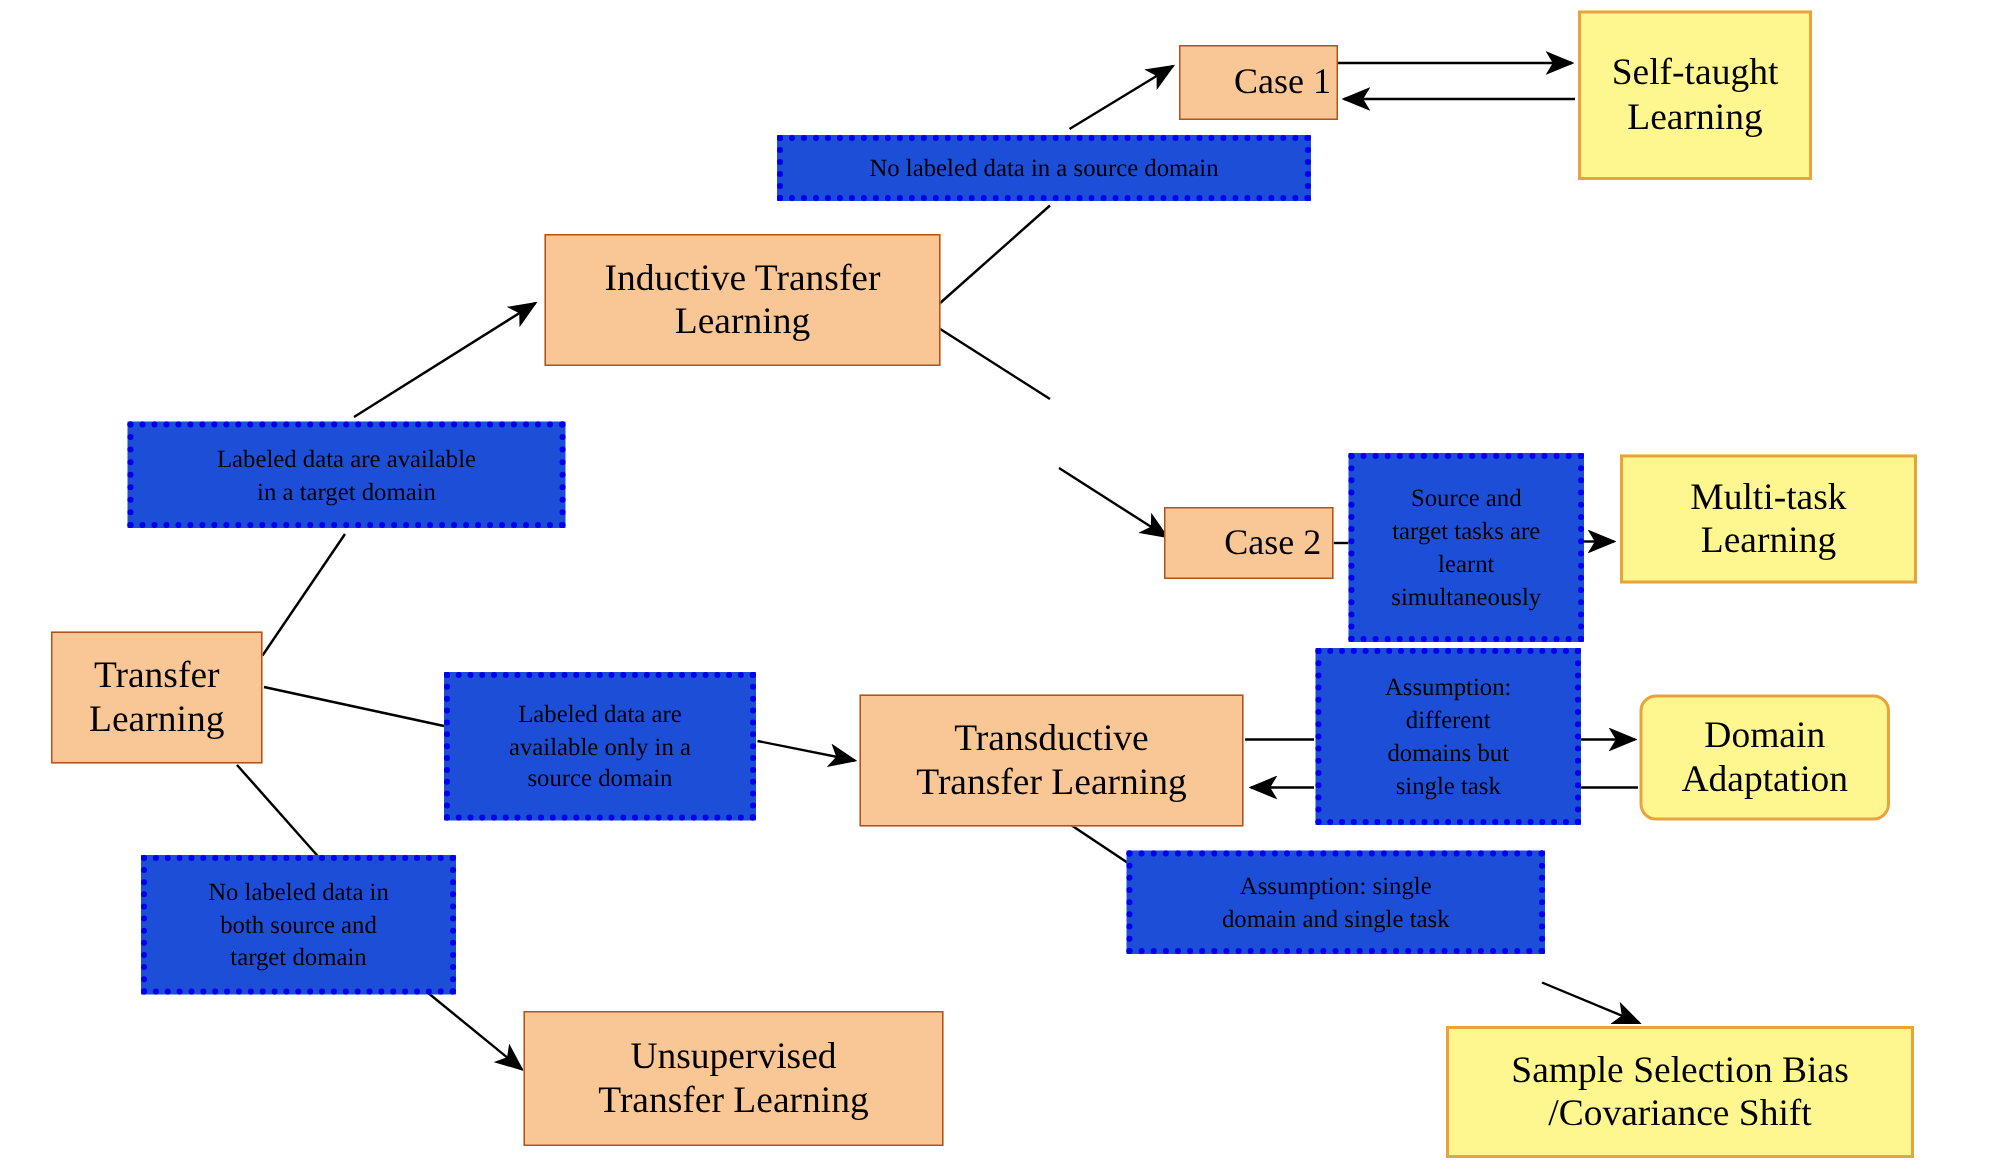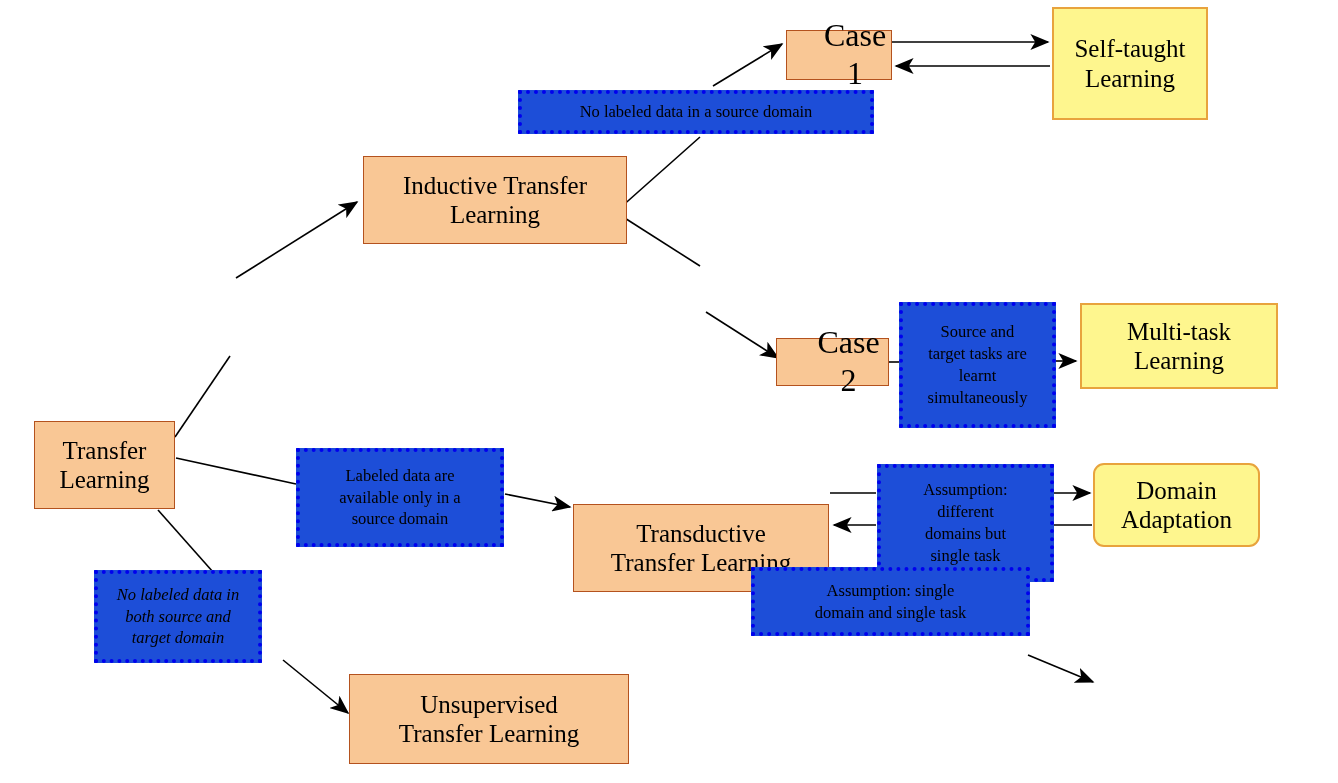--- a/index.html
+++ b/index.html
@@ -38,21 +38,21 @@
     border: 2px solid #E8A33D;
     font-size: 25px;
   }
   
   .n-cyan {
     background: #1d4ed8;
     border: 4px dotted #0000EE;
     font-size: 16.5px;
     line-height: 1.32;
   }
-  .n-case { font-size: 32px; padding-left: 32px; }
+  .n-case { font-size: 24px; padding-left: 32px; }
   svg.edges {
     position: absolute;
     left: 0; top: 0;
     width: 1338px;
     height: 783px;
     pointer-events: none;
   }
 </style>
 </head>
 <body>
@@ -109,81 +109,89 @@
   <div class="node n-orange" style="left:34px; top:421px; width:141px; height:88px;">
     <span>Transfer
 Learning</span>
   </div>
 
   <div class="node n-orange" style="left:363px; top:156px; width:264px; height:88px;">
     <span>Inductive Transfer
 Learning</span>
   </div>
 
-  <div class="node n-orange" style="left:573px; top:463px; width:256px; height:88px;margin-top:41px;">
+  <div class="node n-orange" style="left:573px; top:463px; width:256px; height:88px;">
     <span>Transductive
 Transfer Learning</span>
   </div>
 
   <div class="node n-orange" style="left:349px; top:674px; width:280px; height:90px;">
     <span>Unsupervised
 Transfer Learning</span>
   </div>
 
   <div class="node n-orange n-case" style="left:786px; top:30px; width:106px; height:50px;">
     <span>Case 1</span>
   </div>
 
-  <div class="node n-orange n-case" style="left:776px; top:338px; width:113px; height:48px;justify-content:flex-end;">
+  <div class="node n-orange n-case" style="left:776px; top:338px; width:113px; height:48px;">
     <span>Case 2</span>
   </div>
 
   <div class="node n-yellow" style="left:1052px; top:7px; width:156px; height:113px;">
     <span>Self-taught
 Learning</span>
   </div>
 
   <div class="node n-yellow" style="left:1080px; top:303px; width:198px; height:86px;">
     <span>Multi-task
 Learning</span>
   </div>
 
   <div class="node n-yellow" style="left:1093px; top:463px; width:167px; height:84px;border-radius:11px;">
     <span>Domain
 Adaptation</span>
   </div>
 
-
+  <div class="node n-yellow" style="left:964px; top:684px; width:312px; height:88px;">
+    <span>Sample Selection Bias
+/Covariance Shift</span>
+  </div>
+
+  <div class="node n-cyan" style="left:85px; top:281px; width:292px; height:71px;">
+    <span>Labeled data are available
+in a target domain</span>
+  </div>
 
   <div class="node n-cyan" style="left:518px; top:90px; width:356px; height:44px;">
     <span>No labeled data in a source domain</span>
   </div>
 
 
   <div class="node n-cyan" style="left:899px; top:302px; width:157px; height:126px;">
     <span>Source and
 target tasks are
 learnt
 simultaneously</span>
   </div>
 
   <div class="node n-cyan" style="left:296px; top:448px; width:208px; height:99px;">
     <span>Labeled data are
 available only in a
 source domain</span>
   </div>
 
-  <div class="node n-cyan" style="left:877px; top:464px; width:177px; height:118px;">
+  <div class="node n-cyan" style="left:877px; top:432px; width:177px; height:118px;">
     <span>Assumption:
 different
 domains but
 single task</span>
   </div>
 
-  <div class="node n-cyan" style="left:94px; top:570px; width:168px; height:93px;font-style:italic;">
+  <div class="node n-cyan" style="left:94px; top:570px; width:210px; height:93px;">
     <span>No labeled data in
 both source and
 target domain</span>
   </div>
 
   <div class="node n-cyan" style="left:751px; top:567px; width:279px; height:69px;font-family:Liberation Serif, serif;">
     <span>Assumption: single
 domain and single task</span>
   </div>
 

